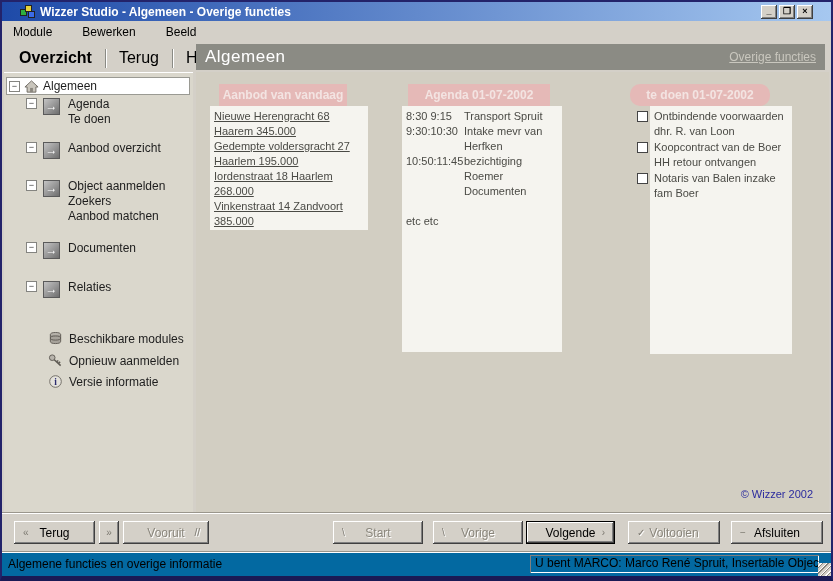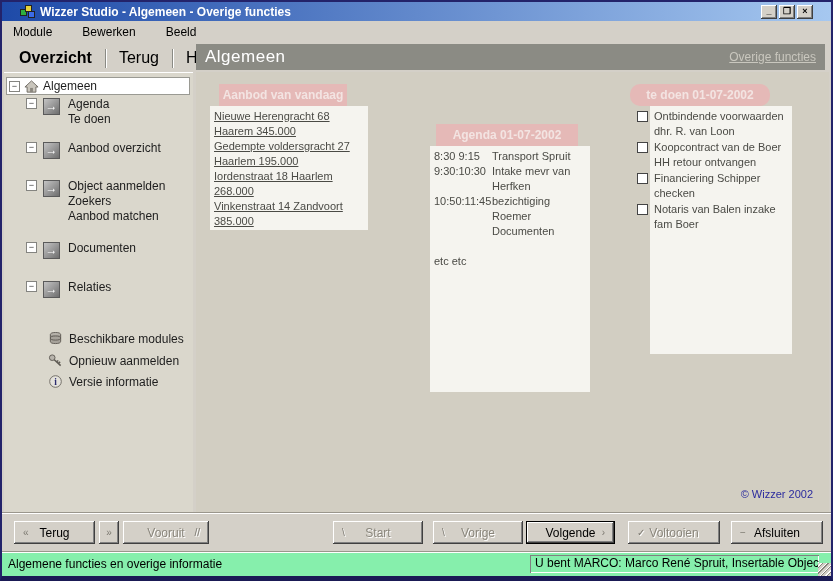--- a/index.html
+++ b/index.html
@@ -103,21 +103,21 @@
     box-shadow:inset -1px -1px 0 #404040, inset 1px 1px 0 #fff, inset -2px -2px 0 #808080;
     font-size:12px; color:#000; display:flex; align-items:center; justify-content:center;
   }
   .btn .g { position:absolute; font-size:10px; color:#7d7a72; }
   .btn .g.left { left:9px; } .btn .g.right { right:9px; }
   .btn.disabled { color:#8a867c; text-shadow:1px 1px 0 #fff; }
   .btn.default { border:1px solid #000; }
   
   .statusbar {
     position:absolute; left:0; right:0; bottom:0; height:25px;
-    background:#86efac; border-top:1px solid #9a968c; box-shadow:inset 0 1px 0 #fff;
+    background:#0369a1; border-top:1px solid #9a968c; box-shadow:inset 0 1px 0 #fff;
     font-size:12px; color:#000;
   }
   .status-left { position:absolute; left:6px; top:5px; }
   .status-field {
     position:absolute; left:528px; right:12px; top:3px; bottom:3px;
     box-shadow:inset 1px 1px 0 #808080, inset -1px -1px 0 #fff;
     padding:1px 5px; white-space:nowrap; overflow:hidden;
   }
   .grip {
     position:absolute; right:0; bottom:0; width:13px; height:13px;
@@ -257,21 +257,21 @@
     <div class="panel" style="left:14px; top:12px; width:158px; height:187px;">
       <div class="panel-h" style="left:9px; width:128px; top:0;">Aanbod van vandaag</div>
       <div class="panel-b" style="left:0; top:22px; width:158px; height:124px;">
         <a href="#">Nieuwe Herengracht 68 Haarem  345.000</a>
         <a href="#">Gedempte voldersgracht 27 Haarlem  195.000</a>
         <a href="#">Iordenstraat 18  Haarlem 268.000</a>
         <a href="#">Vinkenstraat 14 Zandvoort 385.000</a>
       </div>
     </div>
 
-    <div class="panel" style="left:234px; top:12px; width:132px; height:268px;margin-top:40px;">
+    <div class="panel" style="left:206px; top:12px; width:132px; height:268px;">
       <div class="panel-h" style="left:6px; width:142px; top:0;">Agenda 01-07-2002</div>
       <div class="panel-b" style="left:0; top:22px; width:160px; height:246px;">
         <div class="agenda-row">
           <span class="agenda-time">8:30 9:15</span>
           <span class="agenda-text">Transport Spruit</span>
         </div>
         <div class="agenda-row">
           <span class="agenda-time">9:30:10:30</span>
           <span class="agenda-text">Intake mevr van Herfken</span>
         </div>
@@ -289,21 +289,20 @@
         <div class="todo-item">
           <span class="cb"></span>
           <span>Ontbindende voorwaarden dhr. R. van Loon</span>
         </div>
         <div class="todo-item">
           <span class="cb"></span>
           <span>Koopcontract van de Boer HH retour ontvangen</span>
         </div>
         <div class="todo-item">
           <span class="cb"></span>
-          <span>Financiering Schipper checken</span>
         </div>
         <div class="todo-item">
           <span class="cb"></span>
           <span>Notaris van Balen inzake fam Boer</span>
         </div>
       </div>
     </div>
 
     <div class="copyright">© Wizzer 2002</div>
   </div>

